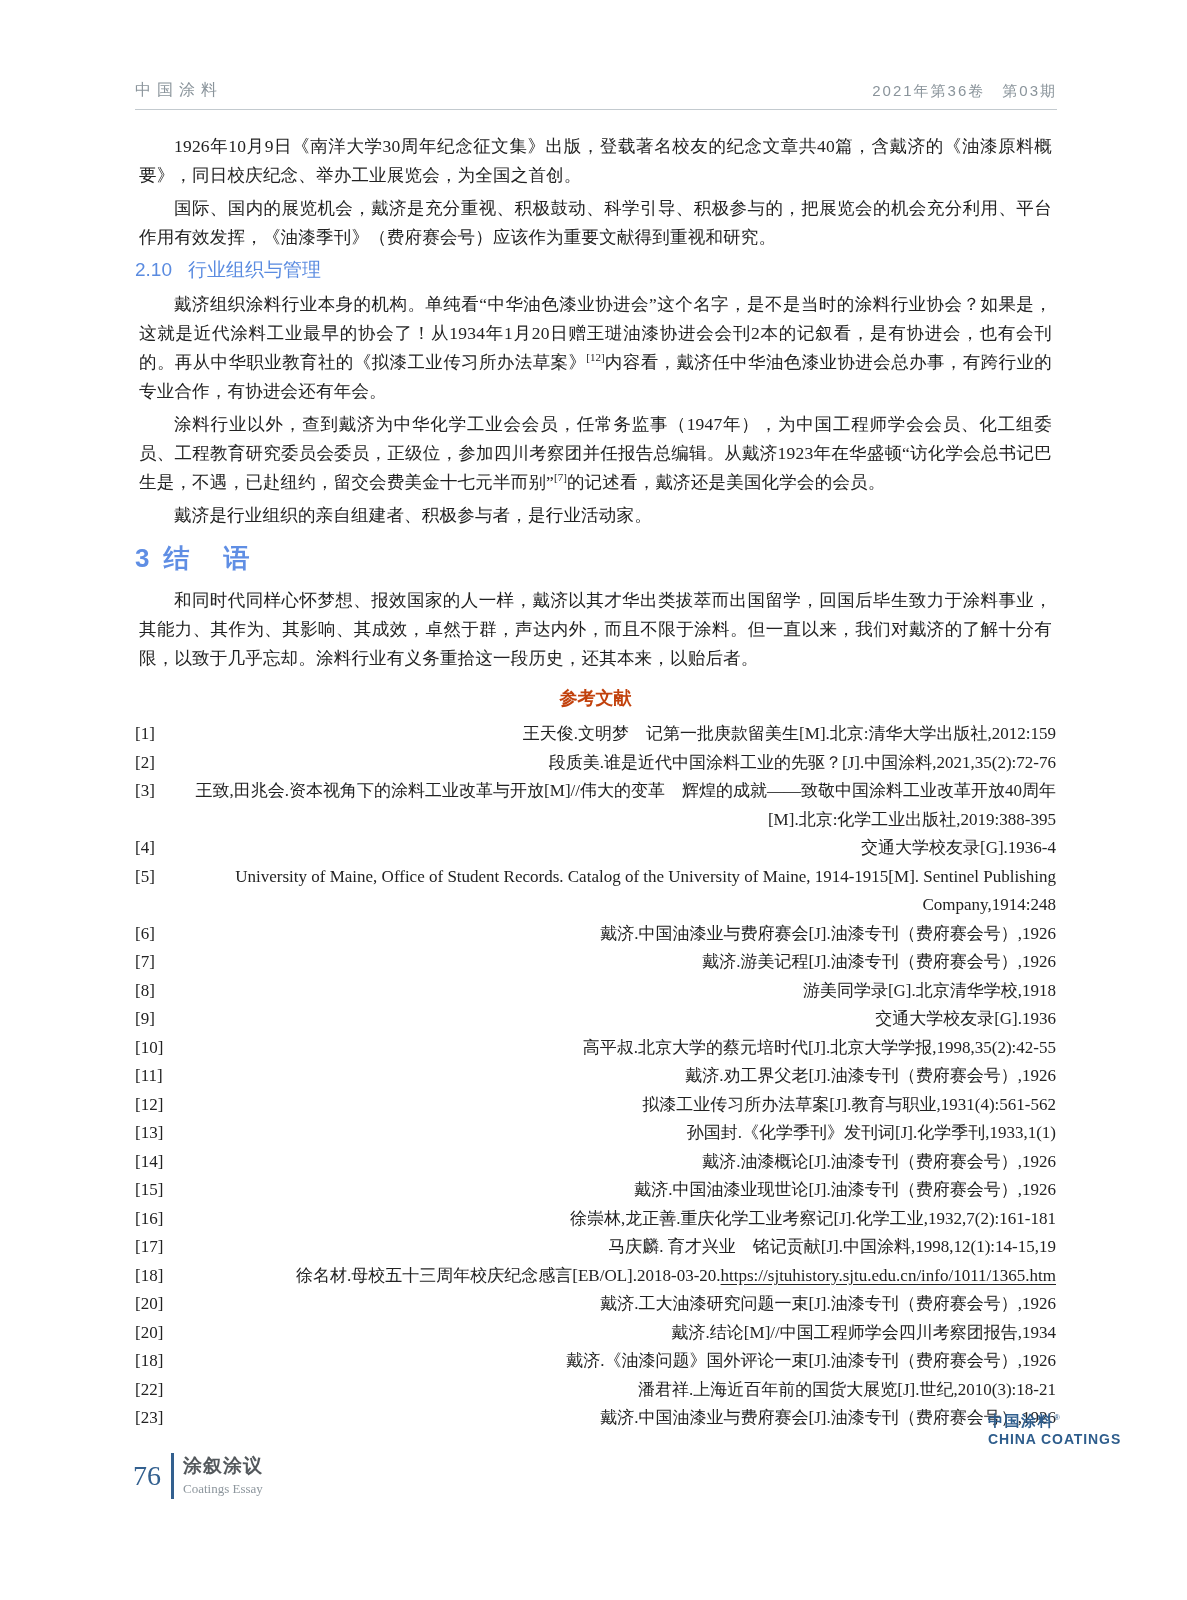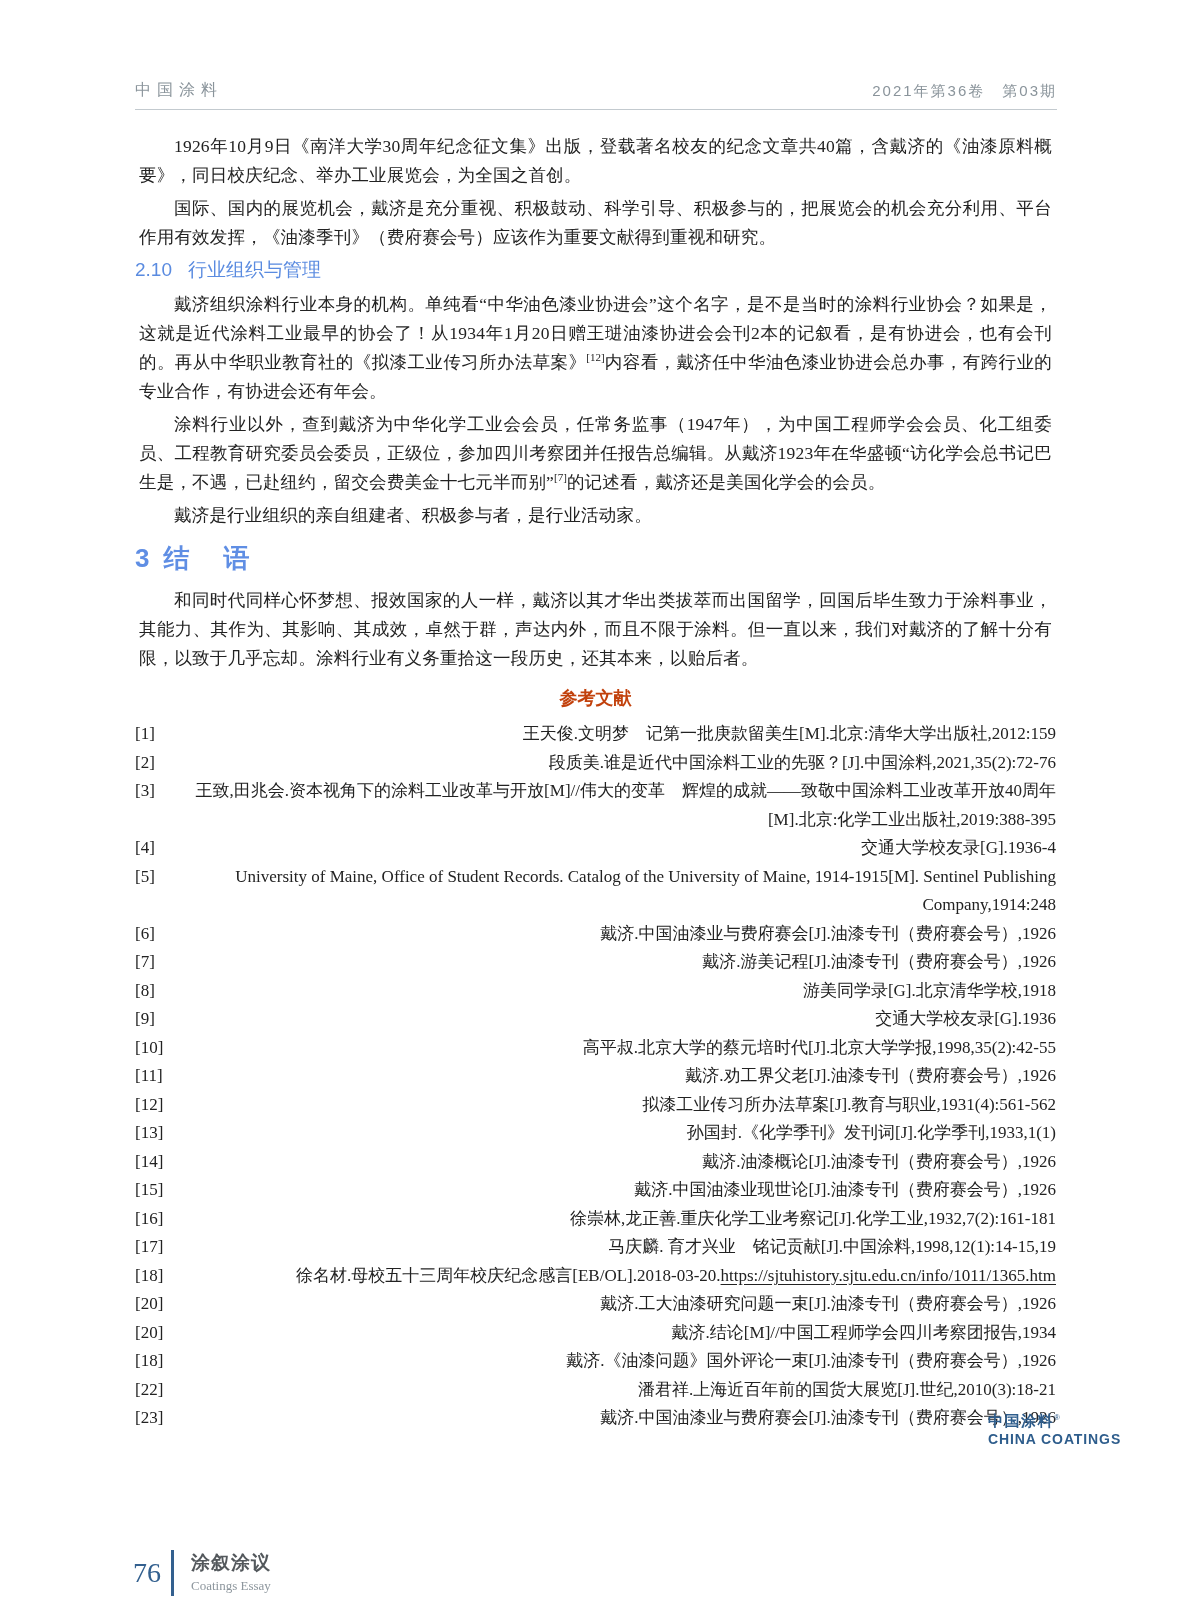--- a/index.html
+++ b/index.html
@@ -63,28 +63,28 @@
   .logo {
     position:absolute; left:988px; top:1412px;
     color:#2e5d8c;
     font-family:"Liberation Sans","DejaVu Sans",sans-serif;
     line-height:1.15;
   }
   .logo-cn { font-size:15px; font-weight:bold; letter-spacing:1.5px; }
   .logo-reg { font-size:8px; vertical-align:super; }
   .logo-en { font-size:14px; font-weight:bold; letter-spacing:0.9px; margin-top:1px; }
   
-  .footer { position:absolute; left:133px; top:1550px; display:flex; }
+  .footer { position:absolute; left:133px; top:1453px; display:flex; }
   .footer-page {
     font-size:28px; color:#33608f;
     align-self:flex-end; margin-right:10px; line-height:1;
     padding-bottom:9px;
   }
   .footer-bar { flex:none; width:3px; height:46px; background:#33608f; margin-right:9px; }
-  .footer-col { display:flex; flex-direction:column; justify-content:flex-start;margin-left:8px; }
+  .footer-col { display:flex; flex-direction:column; justify-content:flex-start; }
   .footer-cn {
     font-family:"Liberation Sans","DejaVu Sans",sans-serif;
     font-weight:bold; font-size:19px; color:#53585c; letter-spacing:1px;
   }
   .footer-en { font-size:13px; color:#8d969d; margin-top:2px; }
 </style>
 </head>
 <body>
 
 <div class="page">

